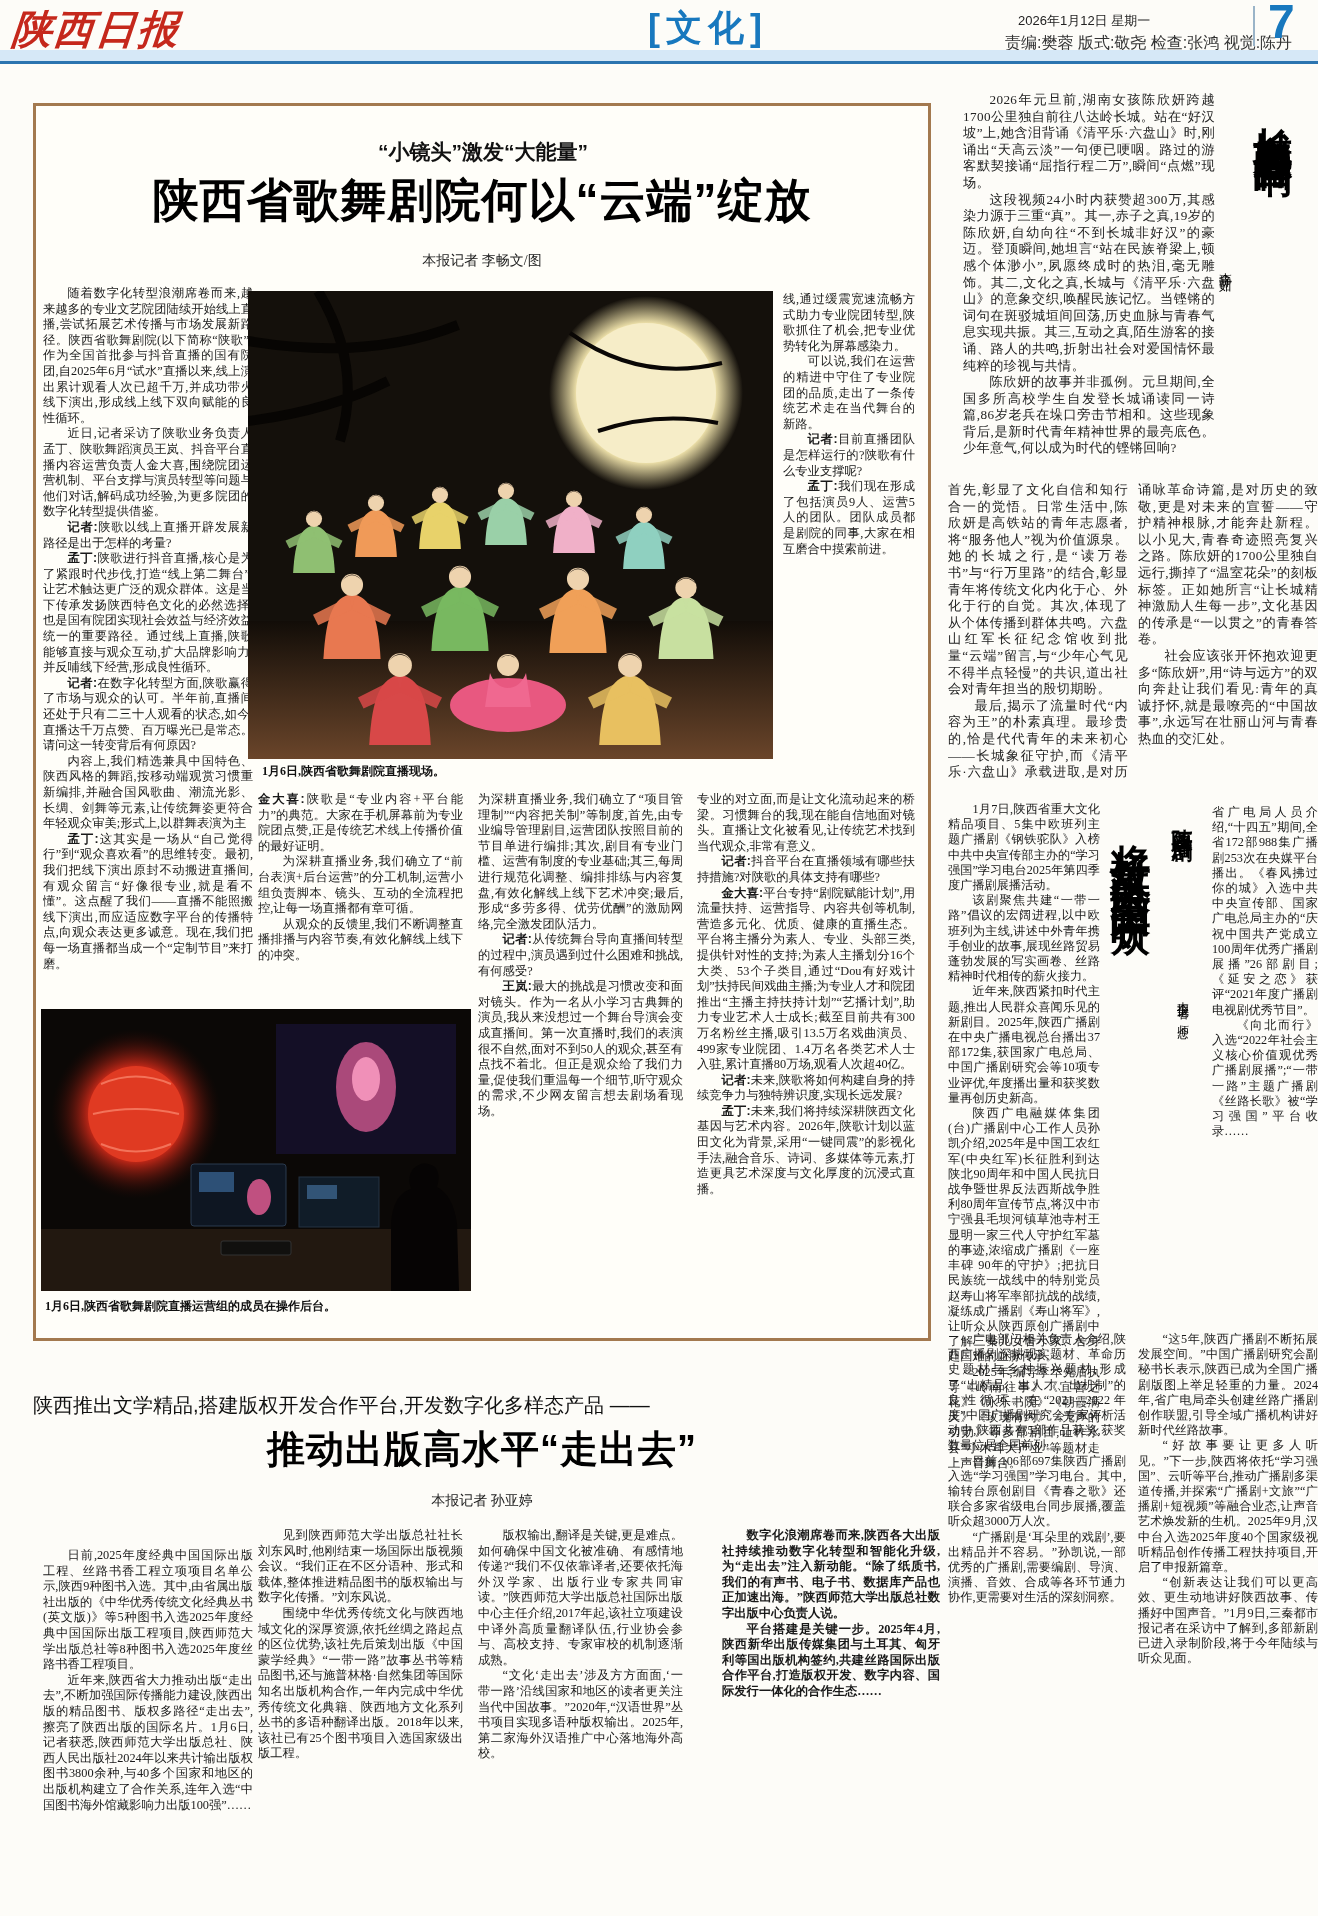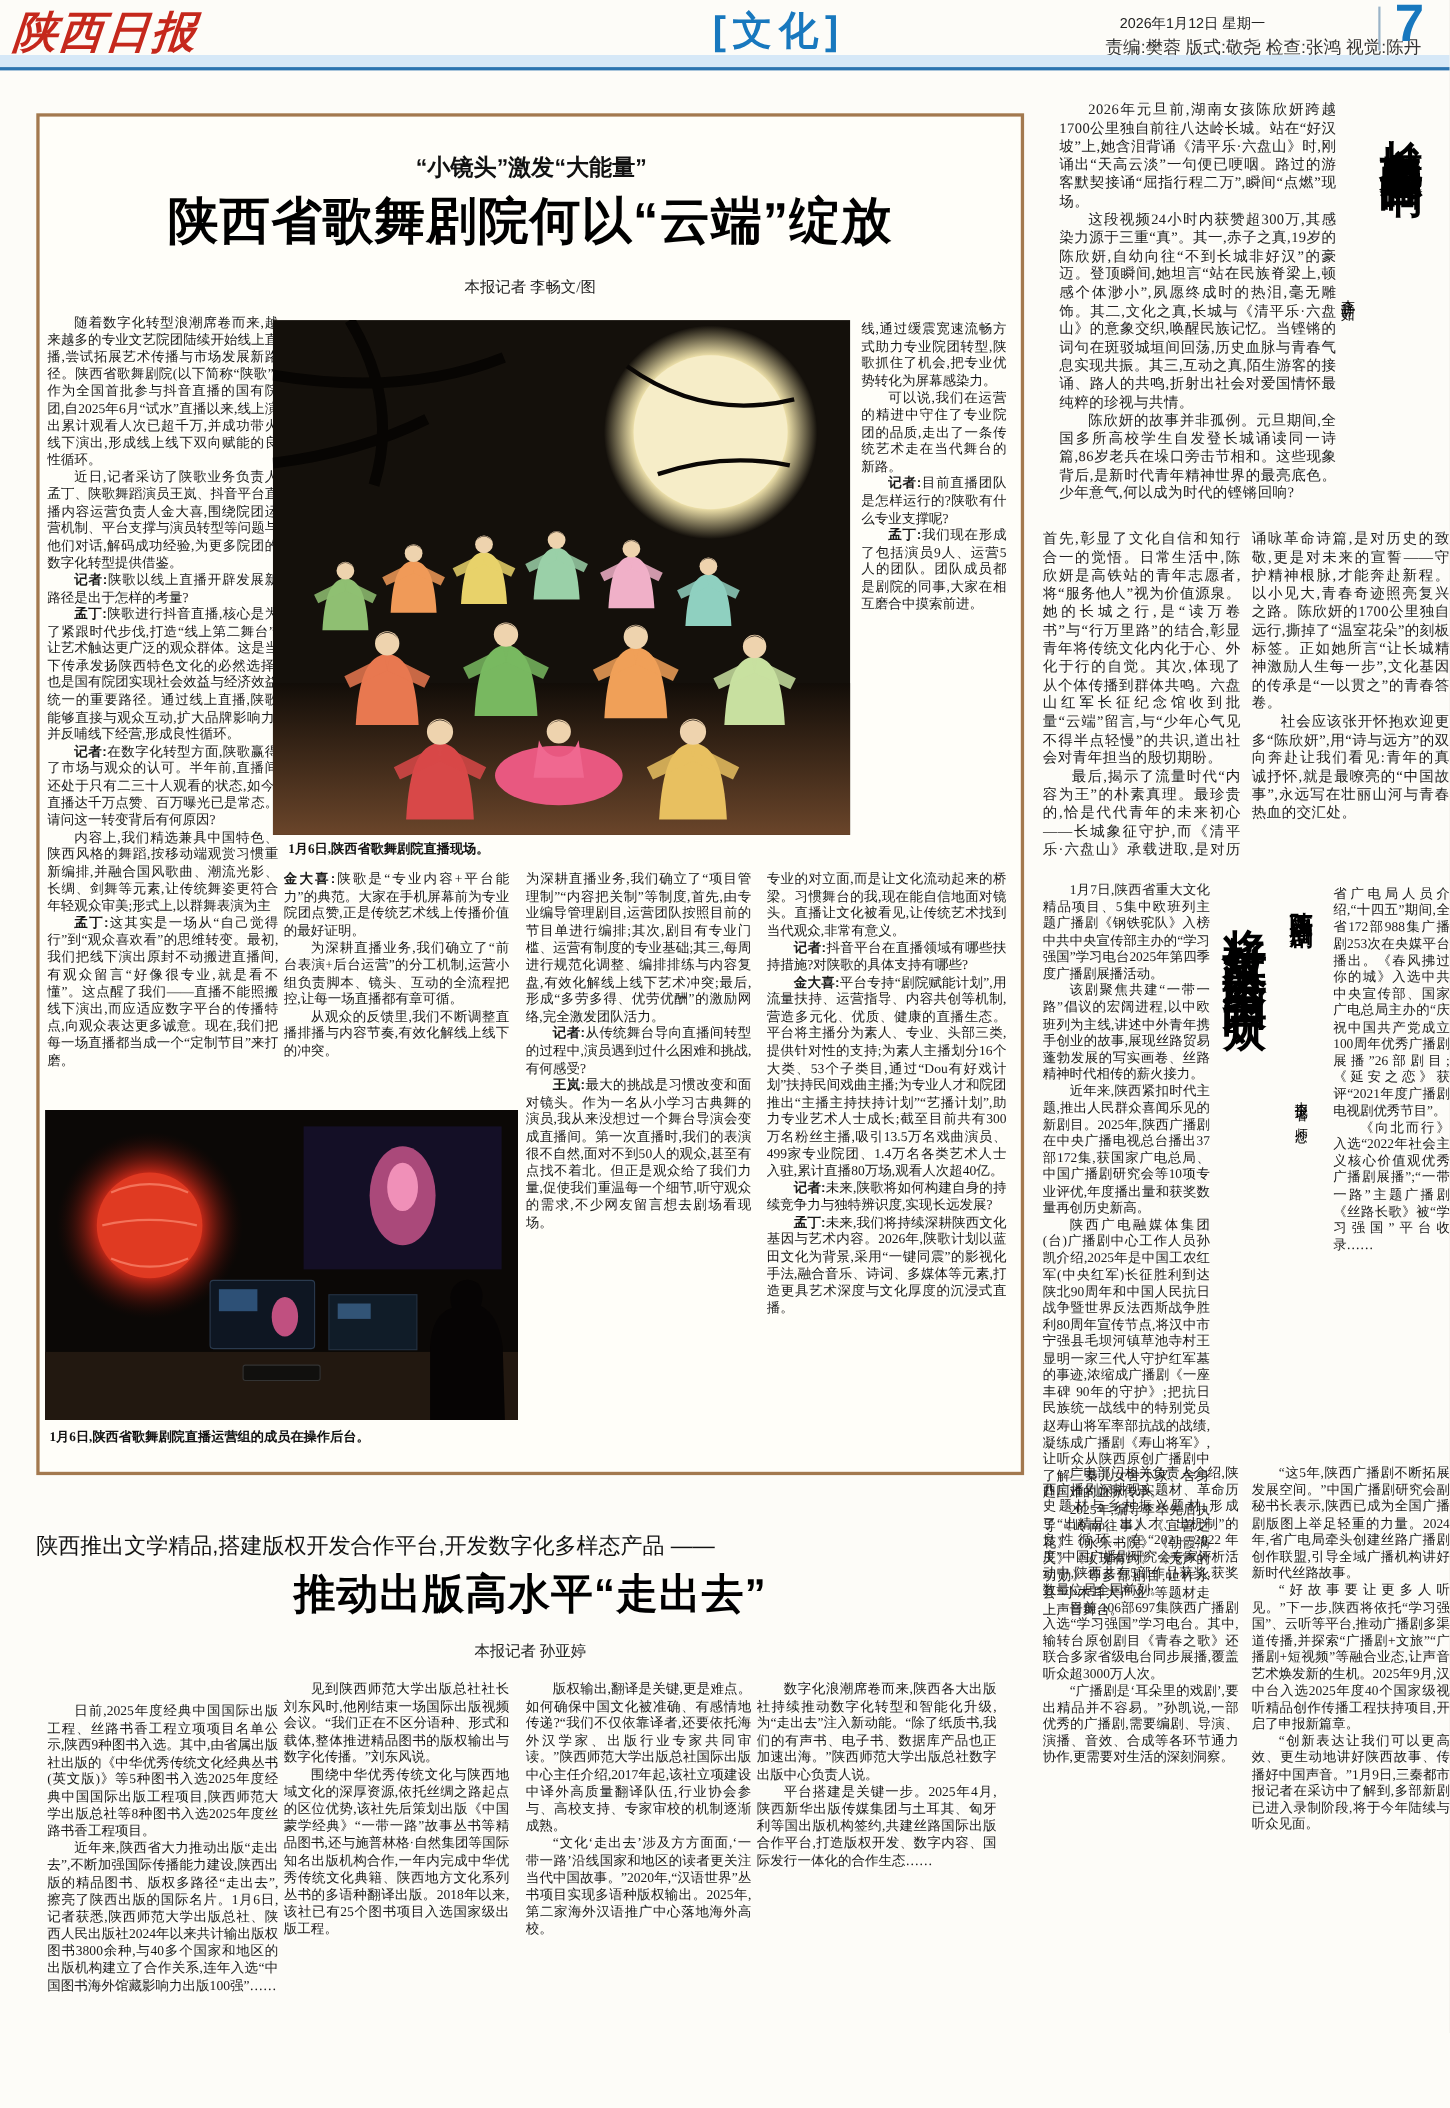--- a/index.html
+++ b/index.html
@@ -232,18 +232,18 @@
       <p>近年来,陕西省大力推动出版“走出去”,不断加强国际传播能力建设,陕西出版的精品图书、版权多路径“走出去”,擦亮了陕西出版的国际名片。1月6日,记者获悉,陕西师范大学出版总社、陕西人民出版社2024年以来共计输出版权图书3800余种,与40多个国家和地区的出版机构建立了合作关系,连年入选“中国图书海外馆藏影响力出版100强”……</p>
     </div>
   <div class="col bodytxt" style="left:258px;top:1528px;width:205px;height:382px;">
       <p>见到陕西师范大学出版总社社长刘东风时,他刚结束一场国际出版视频会议。“我们正在不区分语种、形式和载体,整体推进精品图书的版权输出与数字化传播。”刘东风说。</p>
       <p>围绕中华优秀传统文化与陕西地域文化的深厚资源,依托丝绸之路起点的区位优势,该社先后策划出版《中国蒙学经典》“一带一路”故事丛书等精品图书,还与施普林格·自然集团等国际知名出版机构合作,一年内完成中华优秀传统文化典籍、陕西地方文化系列丛书的多语种翻译出版。2018年以来,该社已有25个图书项目入选国家级出版工程。</p>
     </div>
   <div class="col bodytxt" style="left:478px;top:1528px;width:205px;height:382px;">
       <p>版权输出,翻译是关键,更是难点。如何确保中国文化被准确、有感情地传递?“我们不仅依靠译者,还要依托海外汉学家、出版行业专家共同审读。”陕西师范大学出版总社国际出版中心主任介绍,2017年起,该社立项建设中译外高质量翻译队伍,行业协会参与、高校支持、专家审校的机制逐渐成熟。</p>
       <p>“文化‘走出去’涉及方方面面,‘一带一路’沿线国家和地区的读者更关注当代中国故事。”2020年,“汉语世界”丛书项目实现多语种版权输出。2025年,第二家海外汉语推广中心落地海外高校。</p>
     </div>
-  <div class="col bodytxt" style="left:688px;top:1528px;width:218px;height:382px;">
+  <div class="col bodytxt" style="left:722px;top:1528px;width:218px;height:382px;font-weight:bold;">
       <p>数字化浪潮席卷而来,陕西各大出版社持续推动数字化转型和智能化升级,为“走出去”注入新动能。“除了纸质书,我们的有声书、电子书、数据库产品也正加速出海。”陕西师范大学出版总社数字出版中心负责人说。</p>
       <p>平台搭建是关键一步。2025年4月,陕西新华出版传媒集团与土耳其、匈牙利等国出版机构签约,共建丝路国际出版合作平台,打造版权开发、数字内容、国际发行一体化的合作生态……</p>
     </div>
 
 </div>
 
 </body></html>

